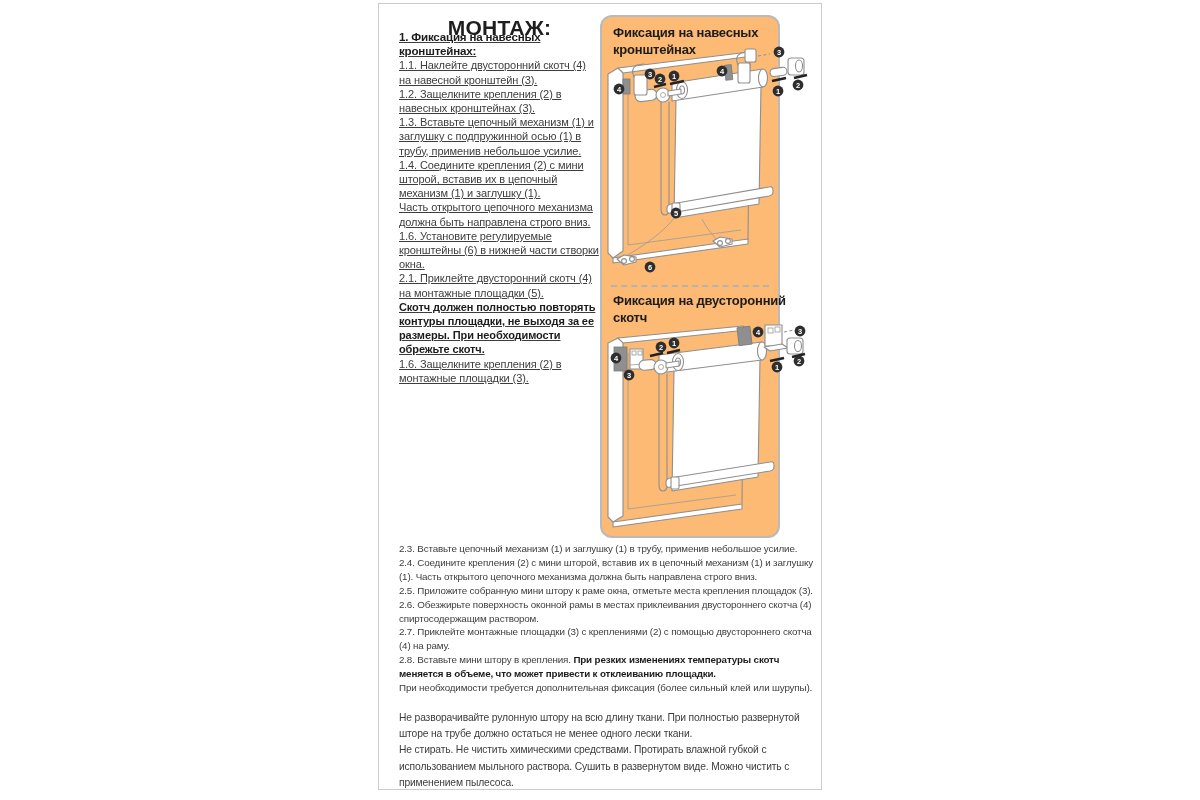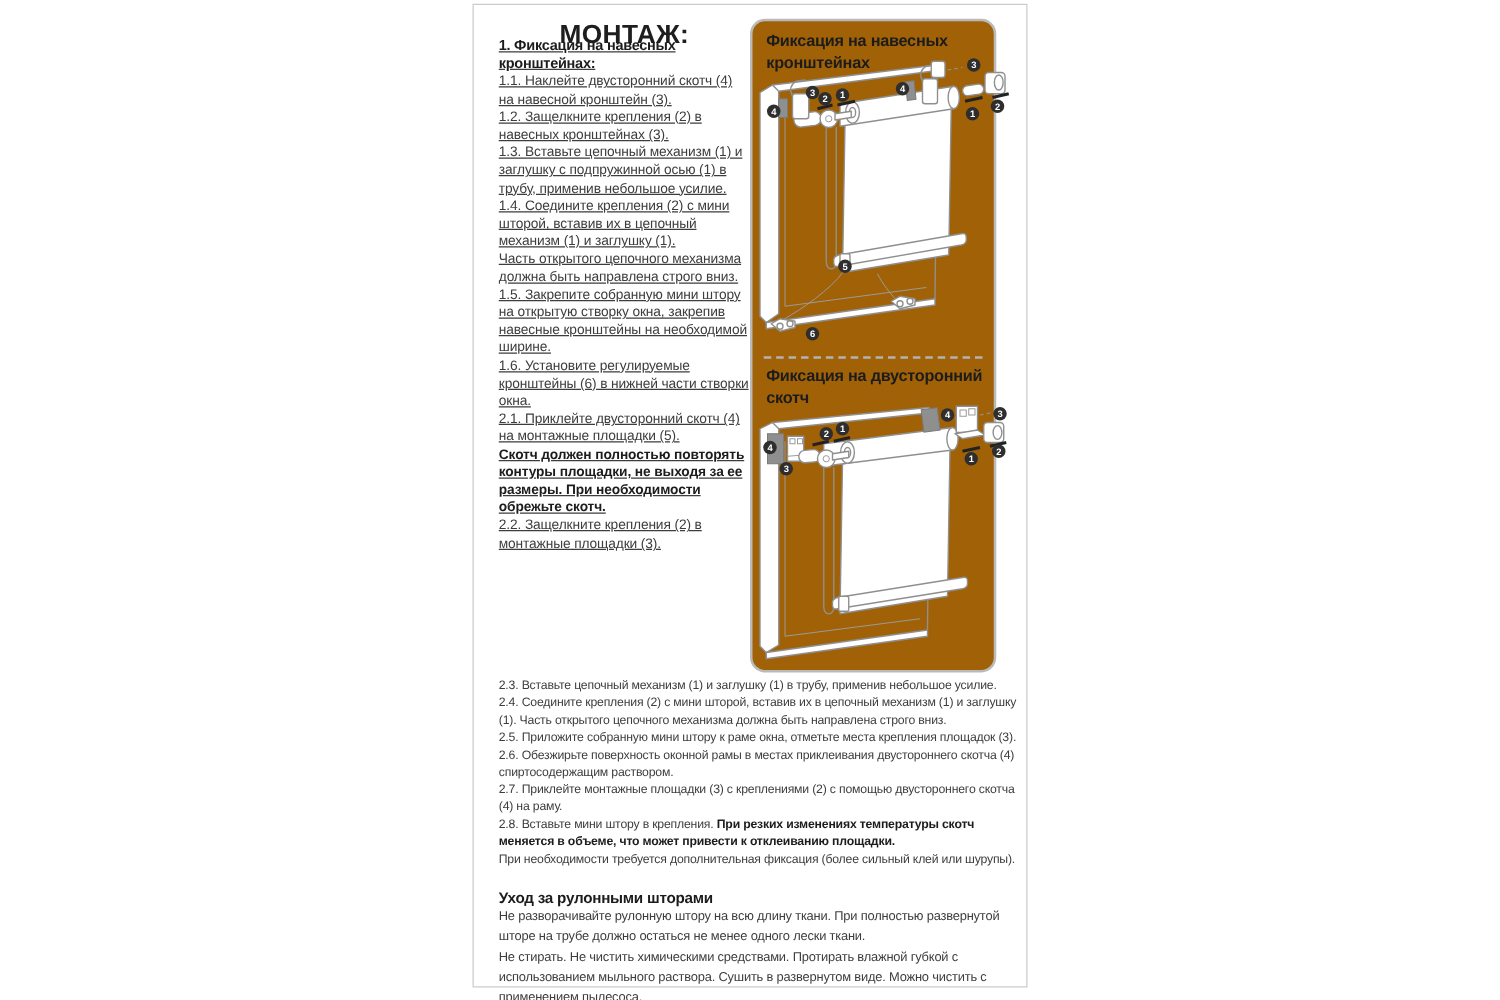--- a/index.html
+++ b/index.html
@@ -14,22 +14,22 @@
   .h{font-weight:bold;color:#1c1c1c;font-size:11.6px;letter-spacing:-0.2px;}
   .b{font-weight:bold;color:#1c1c1c;margin-top:16px;}
   .gap{margin-top:12px !important;}
   .widecol{position:absolute;left:20px;top:538px;width:414px;color:#3d3d3d;
            font-size:9.8px;line-height:13.9px;letter-spacing:-0.15px;}
   .widecol p{margin:0;}
   .care{position:absolute;left:20px;top:706px;width:414px;color:#3d3d3d;
         font-size:10.3px;line-height:16.2px;letter-spacing:-0.15px;}
   .care p{margin:0;}
   .care .h{font-size:12.2px;}
-  .diagbox{position:absolute;left:221px;top:11px;width:197px;height:523px;
-           border:2px solid #bababa;border-radius:12px;box-sizing:border-box;background:#a16207;}
+  .diagbox{position:absolute;left:221px;top:11px;width:180px;height:523px;
+           border:2px solid #bababa;border-radius:12px;box-sizing:border-box;background:#fdba74;}
   .dtitle{position:absolute;left:11px;width:190px;font-size:13px;font-weight:bold;
           color:#1c1c1c;line-height:16.5px;letter-spacing:-0.2px;}
   .dt1{top:8px;}
   .dt2{top:276px;}
   .divider{position:absolute;left:9px;right:9px;top:268px;border-top:2px dashed #b3b3b3;}
   svg{position:absolute;left:0;overflow:visible;}
   .svg1{top:30px;}
   .svg2{top:308px;}
   .ln{fill:none;stroke:#8f8f8f;stroke-width:1.1;stroke-linejoin:round;stroke-linecap:round;}
   .wh{fill:#ffffff;stroke:#8f8f8f;stroke-width:1.1;stroke-linejoin:round;}
@@ -48,25 +48,24 @@
 
   <div class="page-title">МОНТАЖ:</div>
 
   <div class="leftcol">
     <p class="h">1. Фиксация на навесных кронштейнах:</p>
     <p>1.1. Наклейте двусторонний скотч (4) на навесной кронштейн (3).</p>
     <p>1.2. Защелкните крепления (2) в навесных кронштейнах (3).</p>
     <p>1.3. Вставьте цепочный механизм (1) и заглушку с подпружинной осью (1) в трубу, применив небольшое усилие.</p>
     <p>1.4. Соедините крепления (2) с мини шторой, вставив их в цепочный механизм (1) и заглушку (1).</p>
     <p>Часть открытого цепочного механизма должна быть направлена строго вниз.</p>
-    <p>1.5. Закрепите собранную мини штору на открытую створку окна, закрепив навесные кронштейны на необходимой ширине.</p>
     <p>1.6. Установите регулируемые кронштейны (6) в нижней части створки окна.</p>
     <p>2.1. Приклейте двусторонний скотч (4) на монтажные площадки (5).</p>
     <p class="b">Скотч должен полностью повторять контуры площадки, не выходя за ее размеры. При необходимости обрежьте скотч.</p>
-    <p>2.2. Защелкните крепления (2) в монтажные площадки (3).</p>
+    <p>1.6. Защелкните крепления (2) в монтажные площадки (3).</p>
   </div>
 
   <div class="diagbox">
     <div class="dtitle dt1">Фиксация на навесных кронштейнах</div>
 
     <svg class="svg1" width="211" height="240" viewBox="0 0 211 240">
       <g>
         <path class="wh" d="M6,27 L16,21 L21,25 L21,204 L11,211 L6,206 Z"></path>
         <path class="wh" d="M16,21 L147,5 L151,9 L21,26 Z"></path>
         <line class="ln" x1="148" y1="9" x2="146" y2="192"></line>
@@ -277,18 +276,17 @@
     <p>2.3. Вставьте цепочный механизм (1) и заглушку (1) в трубу, применив небольшое усилие.</p>
     <p>2.4. Соедините крепления (2) с мини шторой, вставив их в цепочный механизм (1) и заглушку (1). Часть открытого цепочного механизма должна быть направлена строго вниз.</p>
     <p>2.5. Приложите собранную мини штору к раме окна, отметьте места крепления площадок (3).</p>
     <p>2.6. Обезжирьте поверхность оконной рамы в местах приклеивания двустороннего скотча (4) спиртосодержащим раствором.</p>
     <p>2.7. Приклейте монтажные площадки (3) с креплениями (2) с помощью двустороннего скотча (4) на раму.</p>
     <p><span>2.8. Вставьте мини штору в крепления. </span><span class="b">При резких изменениях температуры скотч меняется в объеме, что может привести к отклеиванию площадки.</span></p>
     <p>При необходимости требуется дополнительная фиксация (более сильный клей или шурупы).</p>
   </div>
 
   <div class="care">
-    <p class="h">Уход за рулонными шторами</p>
     <p>Не разворачивайте рулонную штору на всю длину ткани. При полностью развернутой шторе на трубе должно остаться не менее одного лески ткани.</p>
     <p>Не стирать. Не чистить химическими средствами. Протирать влажной губкой с использованием мыльного раствора. Сушить в развернутом виде. Можно чистить с применением пылесоса.</p>
   </div>
 
 </div>
 
 </body></html>

